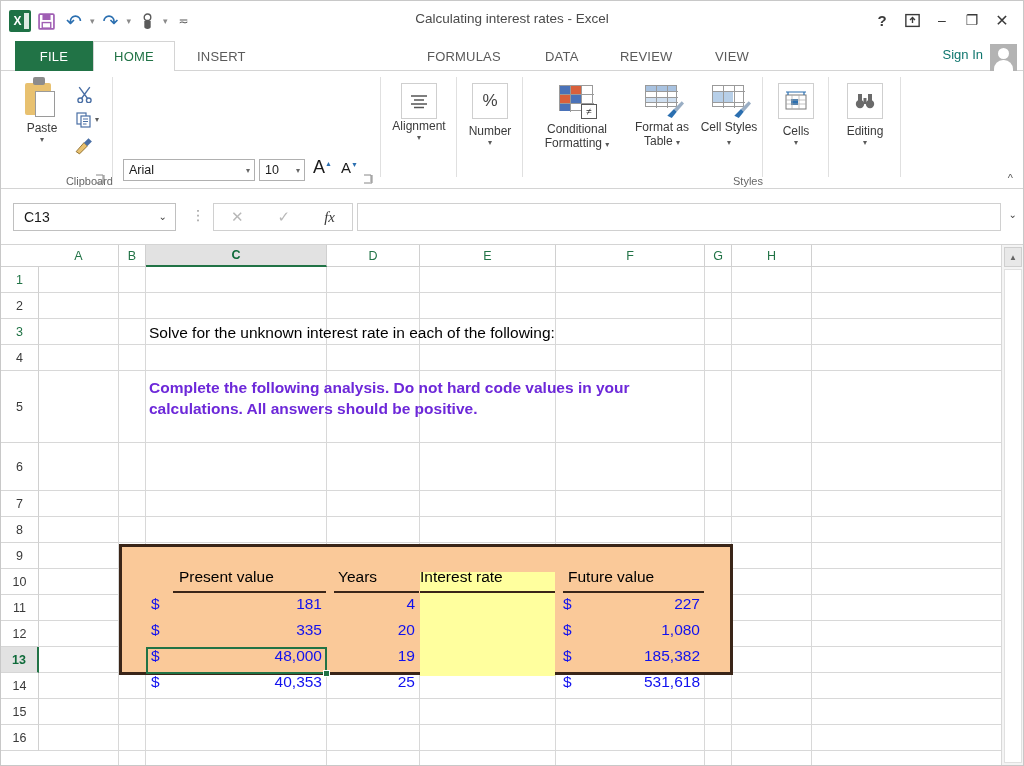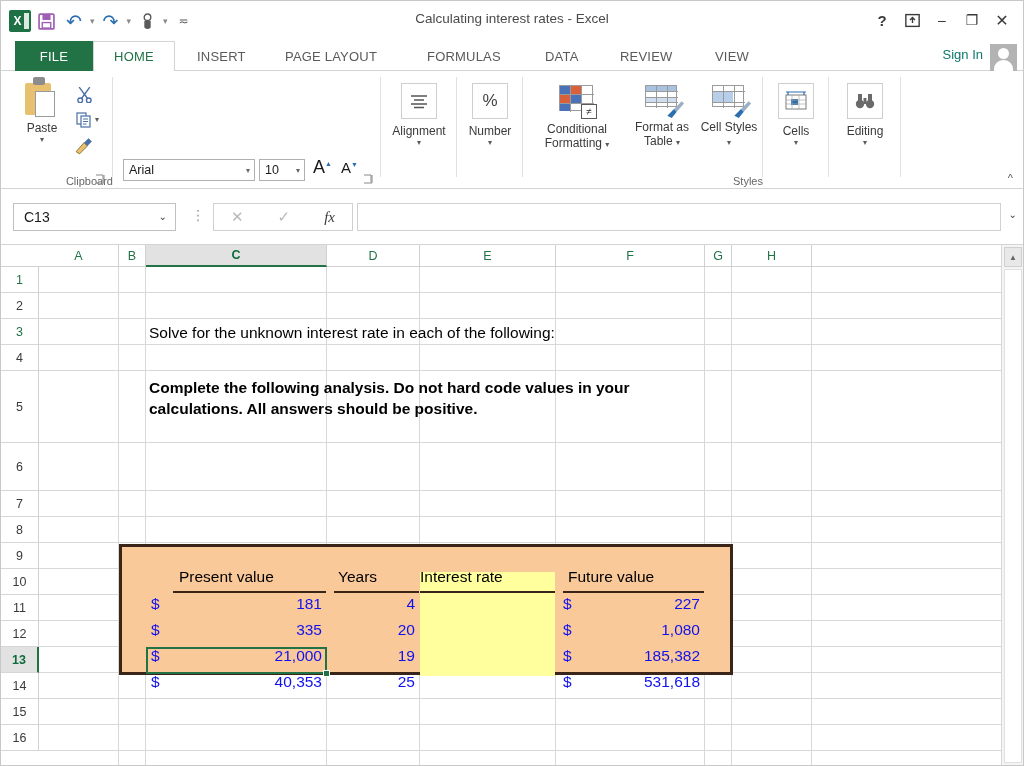--- a/index.html
+++ b/index.html
@@ -231,21 +231,21 @@
   .yellow-box { position: absolute; background: #ffff9e; }
   .tbl-hdr {
     position: absolute; font-size: 15.5px; color: #000; 
   }
   .hdr-rule { position: absolute; height: 1.5px; background: #3a2518; }
   .blue-num { position: absolute; font-size: 15.5px; color: #1111ee; text-align: right; }
   .dollar { position: absolute; font-size: 15.5px; color: #1111ee; }
 
   .prompt-black { position: absolute; font-size: 15.5px; color: #000; white-space: nowrap; }
   .prompt-red {
-    position: absolute; font-size: 15.5px; color: #000000; font-weight: bold;
+    position: absolute; font-size: 15.5px; color: #6d28d9; font-weight: bold;
     line-height: 21px; width: 530px;
   }
 
   .selcell {
     position: absolute; border: 2px solid #217346; background: transparent; z-index: 9;
   }
   .fillhandle {
     position: absolute; width: 7px; height: 7px; background: #217346;
     border: 1px solid #ffffff; z-index: 10;
   }
@@ -304,21 +304,20 @@
       <div class="win-ctrl">–</div>
       <div class="win-ctrl">❐</div>
       <div class="win-ctrl close">✕</div>
     </div>
   </div>
 
   <div class="tabstrip">
     <div class="tab file" style="left:14px;width:78px;justify-content:center">FILE</div>
     <div class="tab active" style="left:92px;width:82px;justify-content:center">HOME</div>
     <div class="tab" style="left:182px">INSERT</div>
-    <div class="tab" style="left:270px">PAGE LAYOUT</div>
     <div class="tab" style="left:412px">FORMULAS</div>
     <div class="tab" style="left:530px">DATA</div>
     <div class="tab" style="left:605px">REVIEW</div>
     <div class="tab" style="left:700px">VIEW</div>
     <div class="signin">Sign In</div>
     <div class="avatar"></div>
   </div>
 
   <div class="ribbon">
 
@@ -407,21 +406,21 @@
       <div class="rgroup-sep" style="right:0"></div>
     </div>
 
     <div class="rgroup" style="left:380px;width:76px">
       <div class="big-btn" style="left:6px;top:12px">
         <div class="big-icon-box">
           <svg width="20" height="16" viewBox="0 0 20 16">
               <path d="M2 3h16M5 7h10M2 11h16M5 14.5h10" stroke="#555" stroke-width="1.4"></path>
             </svg>
         </div>
-        <div class="rlabel" style="margin-top:5px">Alignment</div>
+        <div class="rlabel" style="">Alignment</div>
         <div class="caret">▾</div>
       </div>
       <div class="rgroup-sep" style="right:0"></div>
     </div>
 
     <div class="rgroup" style="left:456px;width:66px">
       <div class="big-btn" style="left:1px;top:12px">
         <div class="big-icon-box">%</div>
         <div class="rlabel" style="margin-top:5px">Number</div>
         <div class="caret">▾</div>
@@ -626,21 +625,21 @@
       <div class="blue-num" style="left:530px;top:328px;width:131px">227</div>
 
       <div class="dollar" style="left:112px;top:354px">$</div>
       <div class="blue-num" style="left:150px;top:354px;width:133px">335</div>
       <div class="blue-num" style="left:299px;top:354px;width:77px">20</div>
       <div class="blue-num" style="left:381px;top:354px;width:131px"></div>
       <div class="dollar" style="left:524px;top:354px">$</div>
       <div class="blue-num" style="left:530px;top:354px;width:131px">1,080</div>
 
       <div class="dollar" style="left:112px;top:380px">$</div>
-      <div class="blue-num" style="left:150px;top:380px;width:133px">21,000</div>
+      <div class="blue-num" style="left:150px;top:380px;width:133px">48,000</div>
       <div class="blue-num" style="left:299px;top:380px;width:77px">19</div>
       <div class="blue-num" style="left:381px;top:380px;width:131px"></div>
       <div class="dollar" style="left:524px;top:380px">$</div>
       <div class="blue-num" style="left:530px;top:380px;width:131px">185,382</div>
 
       <div class="dollar" style="left:112px;top:406px">$</div>
       <div class="blue-num" style="left:150px;top:406px;width:133px">40,353</div>
       <div class="blue-num" style="left:299px;top:406px;width:77px">25</div>
       <div class="blue-num" style="left:381px;top:406px;width:131px"></div>
       <div class="dollar" style="left:524px;top:406px">$</div>

